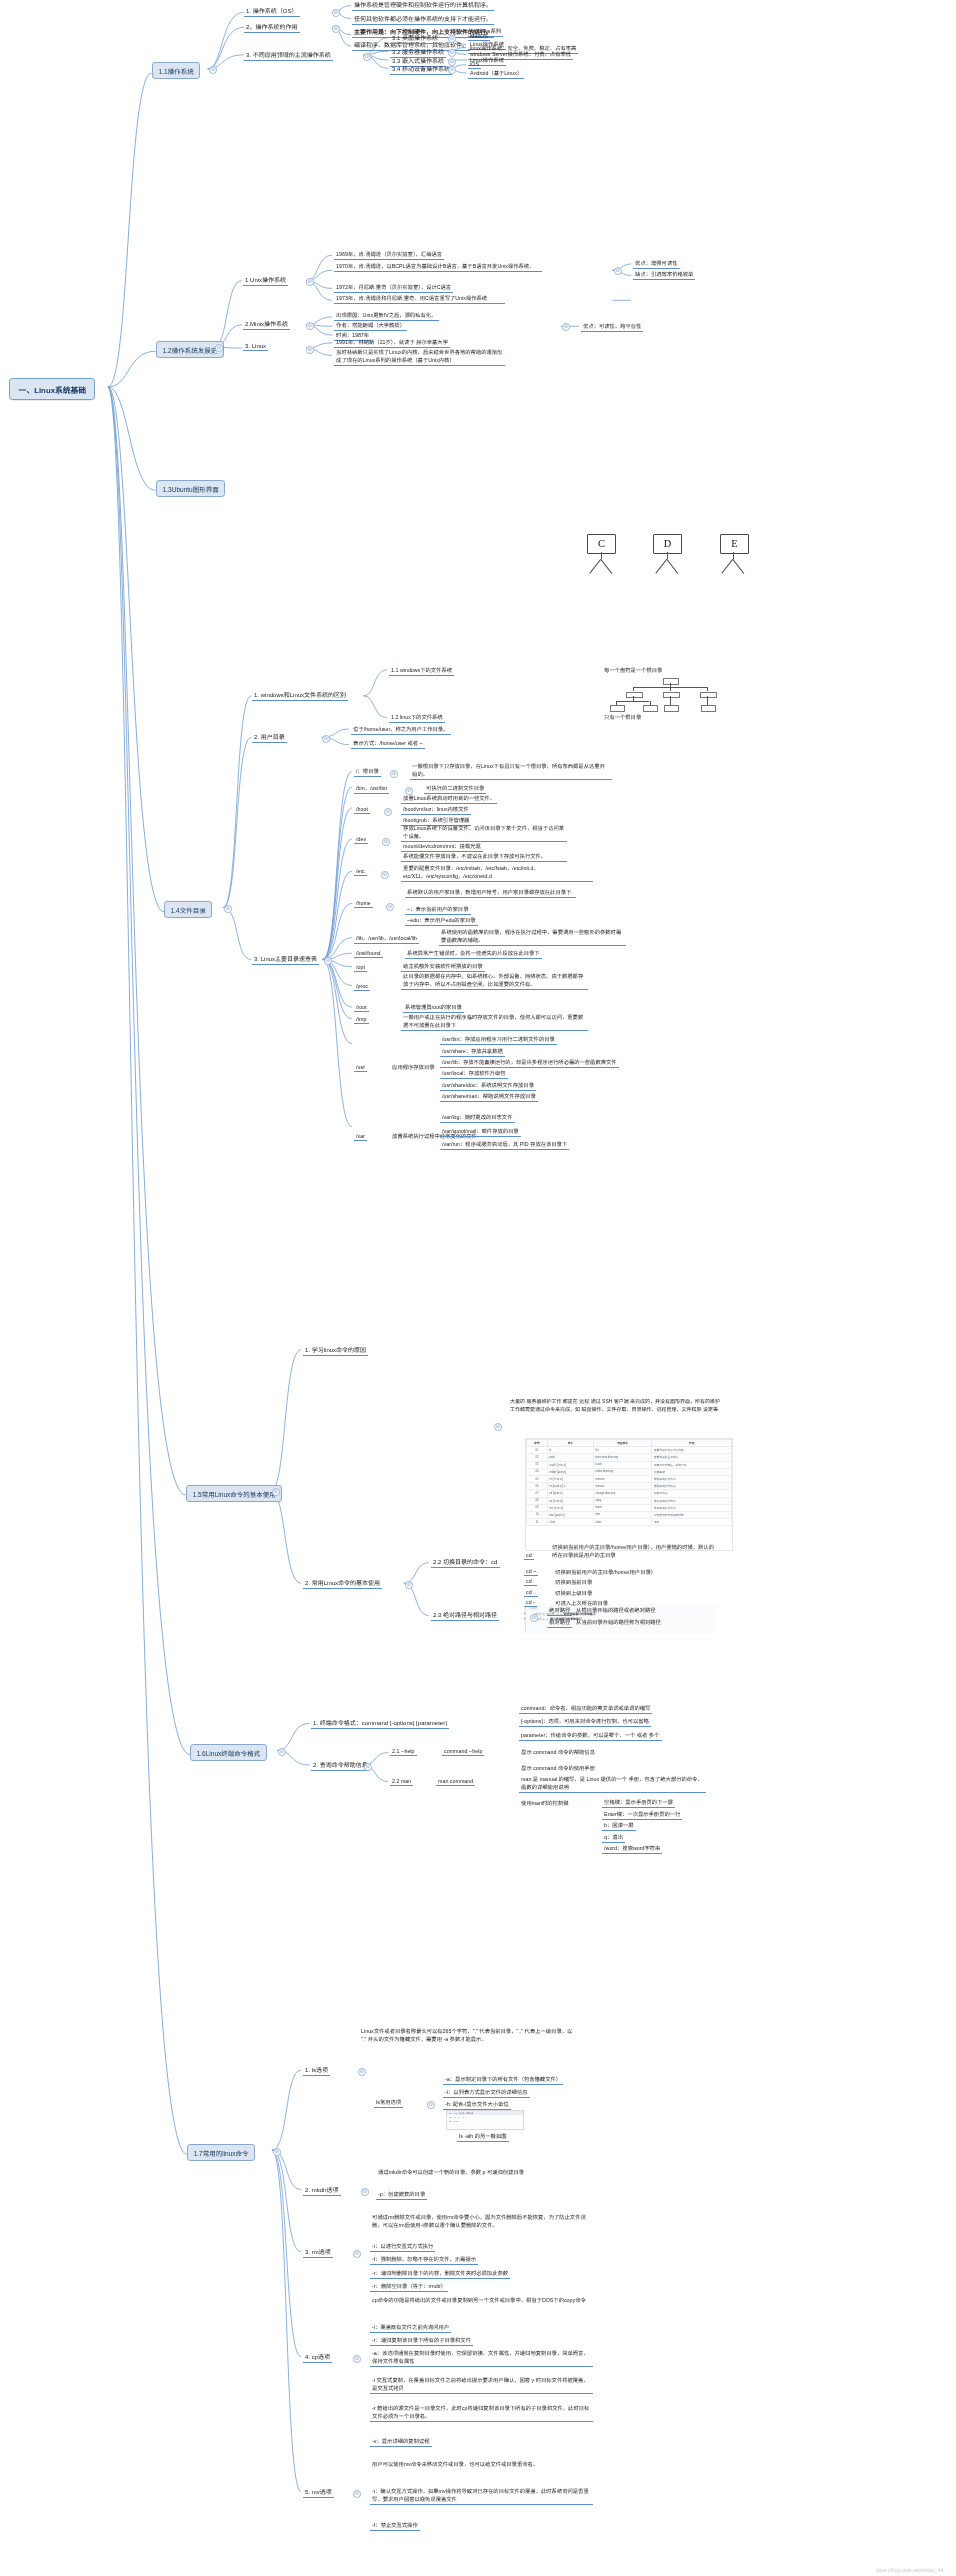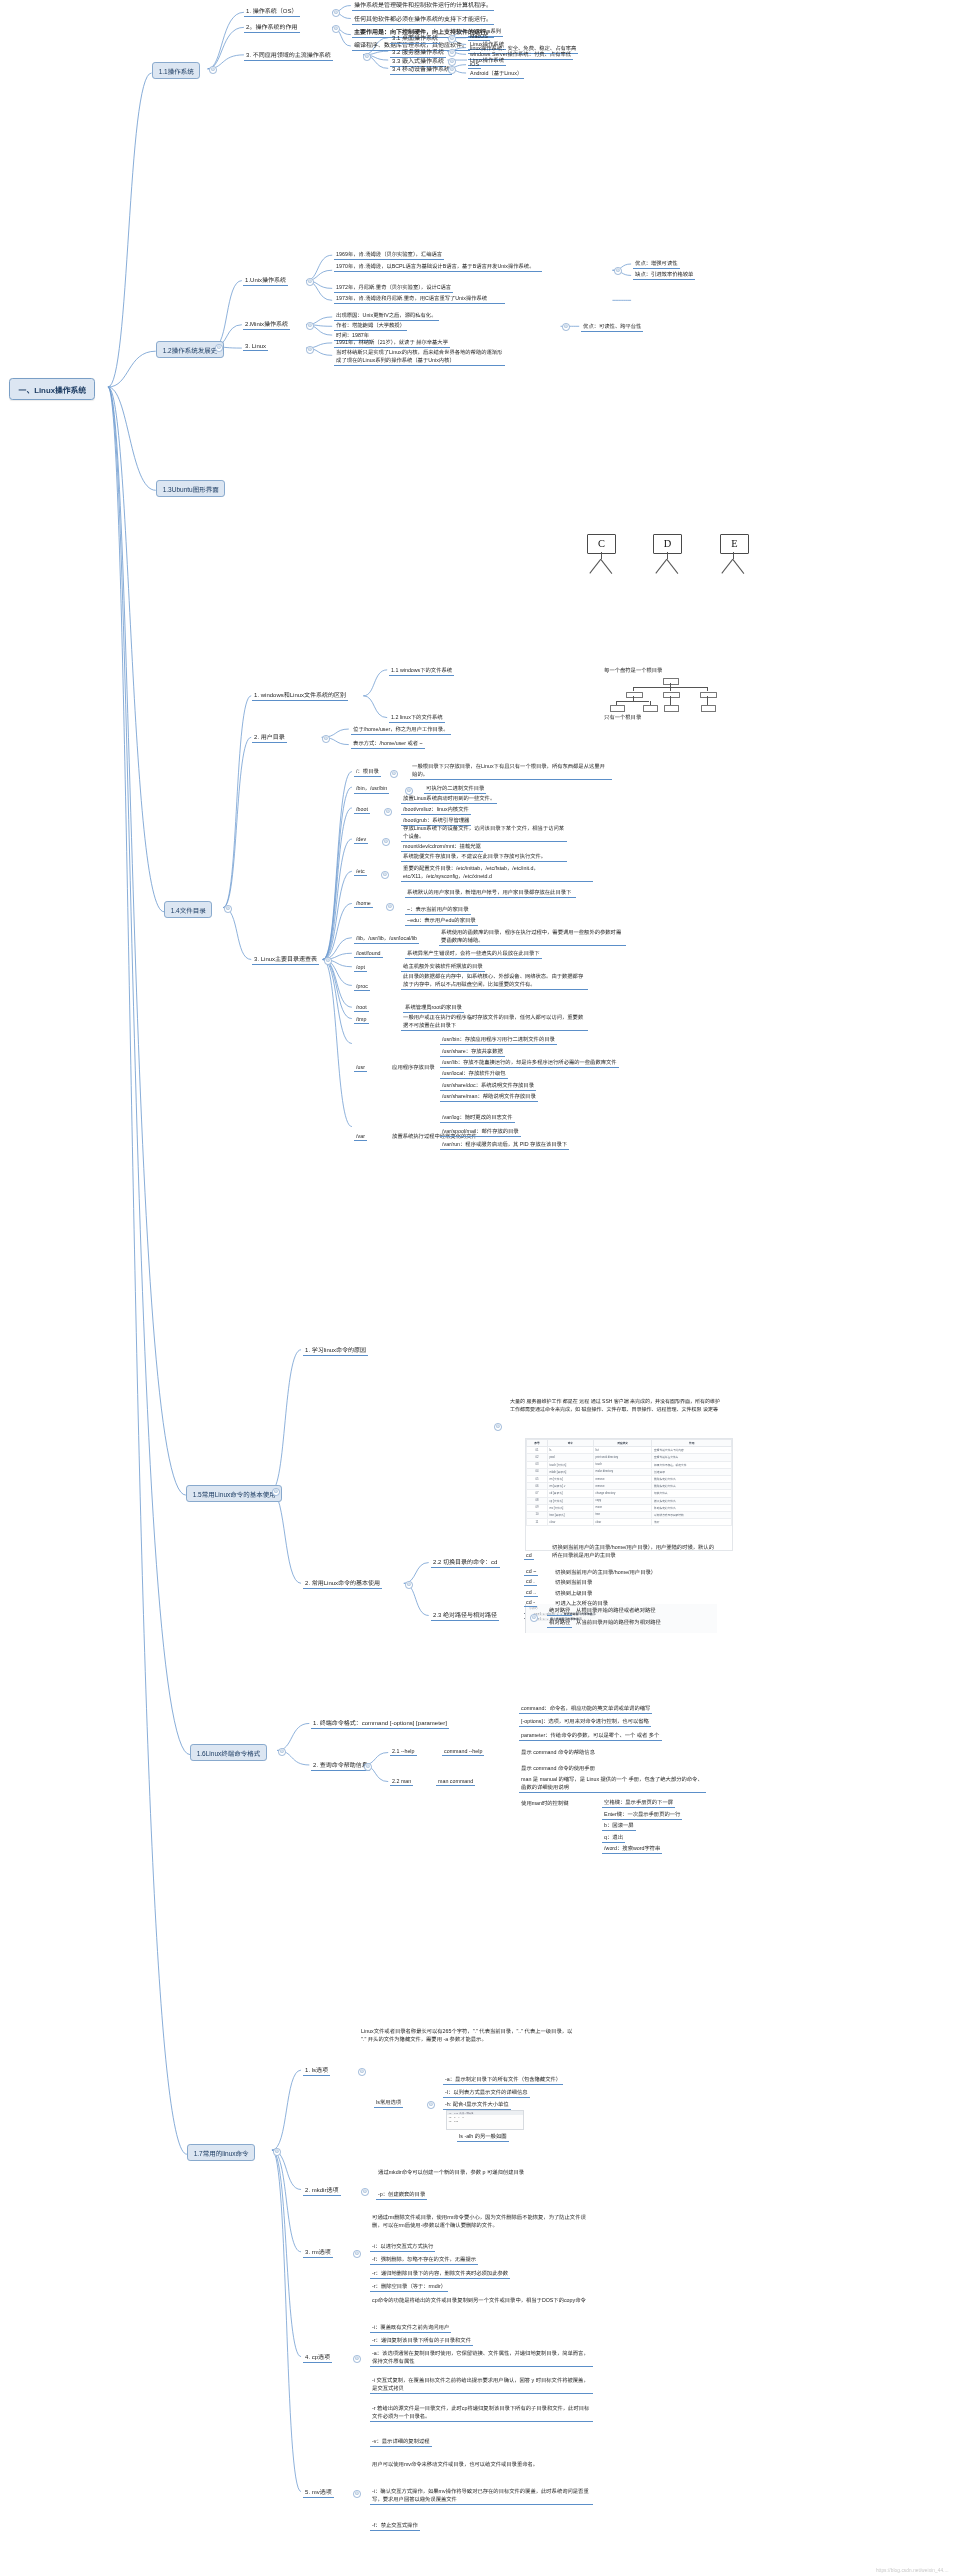--- a/index.html
+++ b/index.html
@@ -246,21 +246,21 @@
       <path d="M700 3400 C 726 3400 720 3432 748 3432"></path>
 
       <path d="M524 4142 C 556 4142 548 3988 580 3988"></path>
       <path d="M524 4142 C 556 4142 548 4218 580 4218"></path>
       <path d="M524 4142 C 556 4142 548 4338 580 4338"></path>
       <path d="M524 4142 C 556 4142 548 4540 580 4540"></path>
       <path d="M524 4142 C 556 4142 548 4800 580 4800"></path>
     </g>
   </svg>
 
-  <div class="node root" style="left:9.3px;top:378px;">一、Linux操作系统</div>
+  <div class="node root" style="left:9.3px;top:378px;">一、Linux系统基础</div>
 
   <div class="node l1" style="left:152px;top:62px;">1.1操作系统</div>
   <span class="tog" style="left:209px;top:66px;"></span>
 
   <div class="node l1" style="left:156px;top:341px;">1.2操作系统发展史</div>
   <span class="tog" style="left:215px;top:344px;"></span>
 
   <div class="node l1" style="left:156px;top:480px;">1.3Ubuntu图形界面</div>
 
   <div class="node l1" style="left:164px;top:901px;">1.4文件目录</div>

